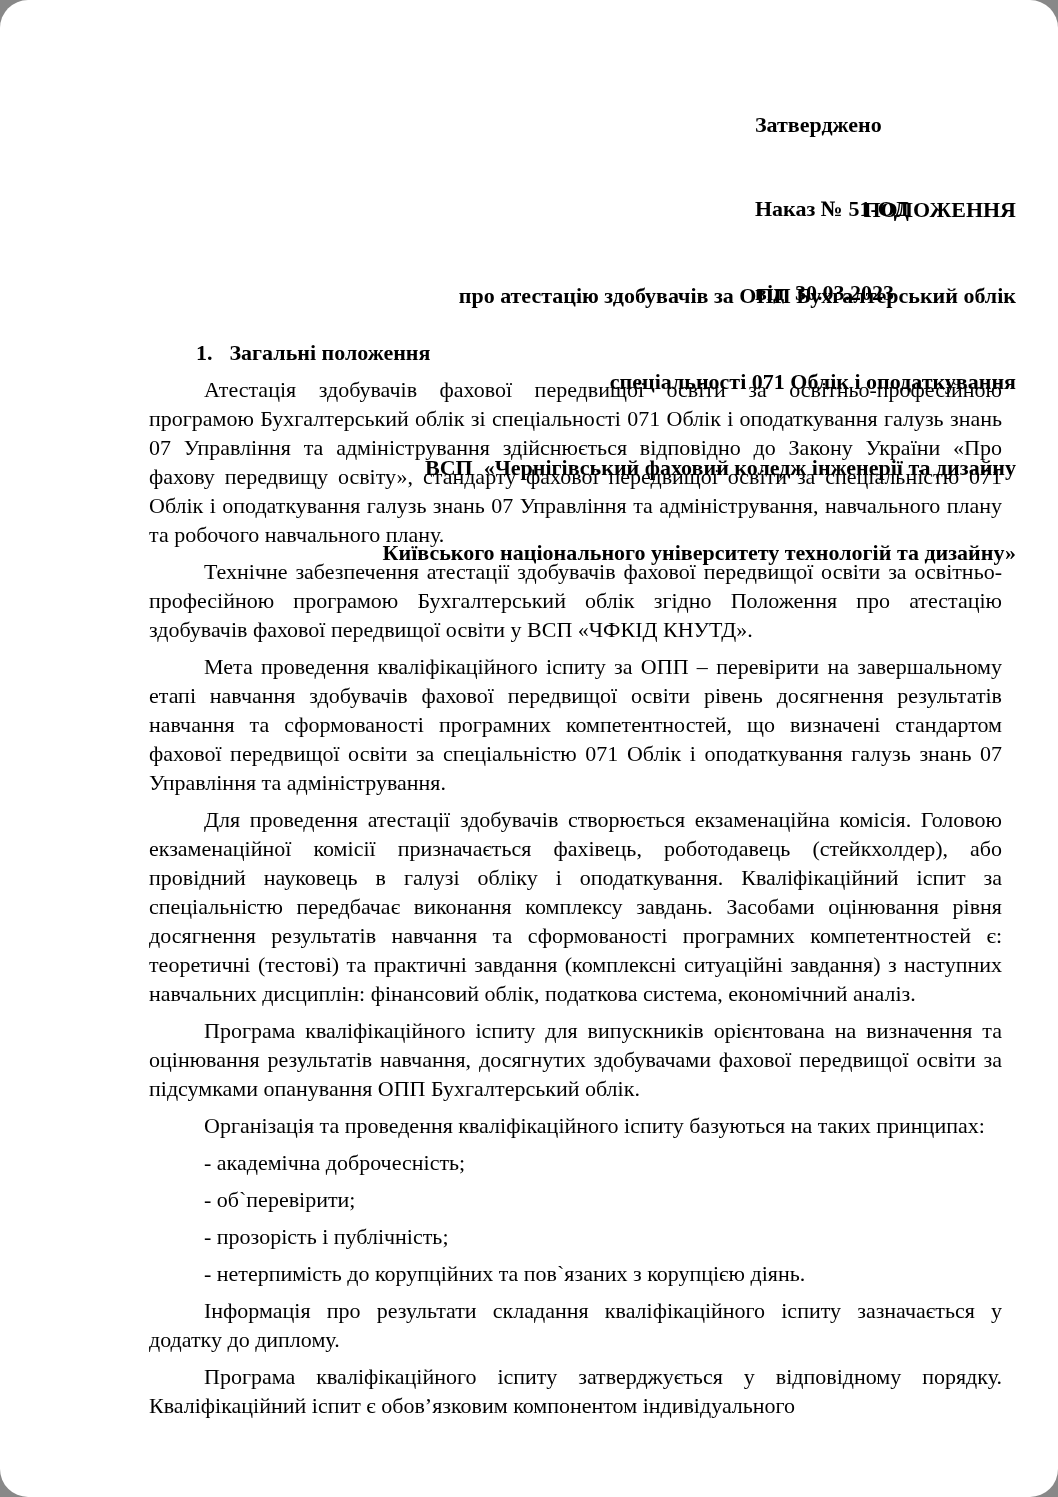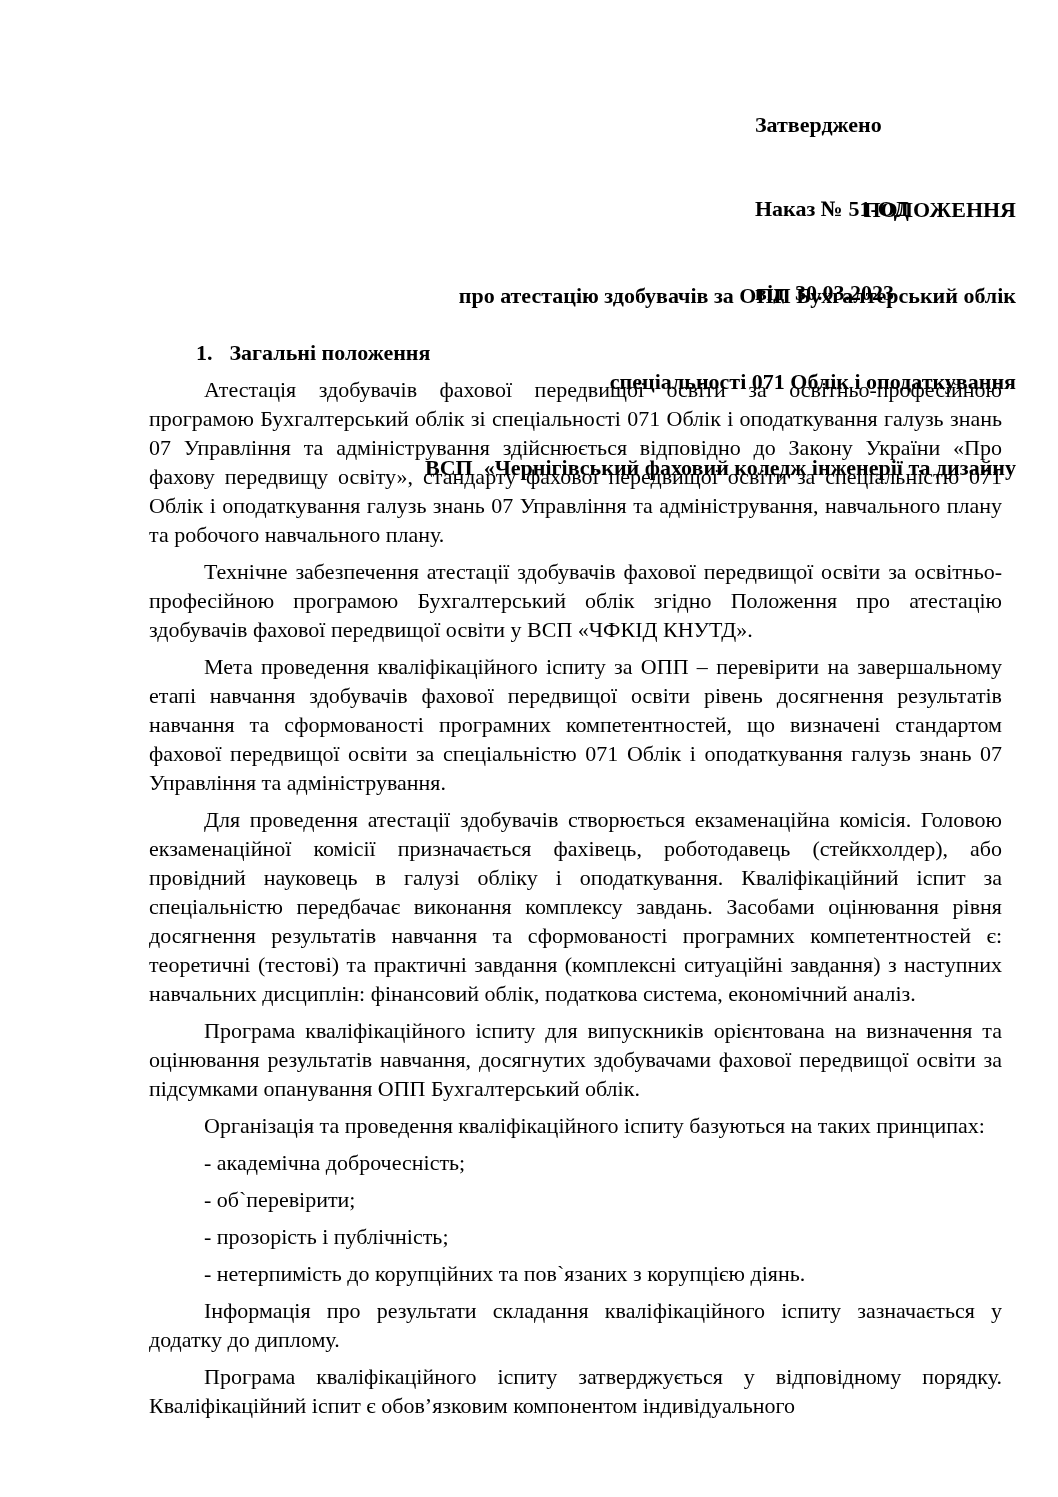--- a/index.html
+++ b/index.html
@@ -9,20 +9,21 @@
   }
   .page {
     position: relative;
     width: 1058px;
     height: 1497px;
     margin: 0 auto;
     background: #ffffff;
     color: #000000;
     font-family: "Liberation Serif", "DejaVu Serif", serif;
     overflow: hidden;
+    border-radius: 28px;
   }
   .approval-block {
     position: absolute;
     left: 755px;
     top: 55px;
     font-size: 22px;
     line-height: 28px;
     font-weight: bold;
     white-space: pre-wrap;
   }
@@ -71,20 +72,21 @@
     <div>Затверджено</div>
     <div>Наказ № 51-ОД</div>
     <div>від  30.03.2023</div>
   </div>
 
   <div class="title-block">
     <div>ПОЛОЖЕННЯ</div>
     <div>про атестацію здобувачів за ОПП Бухгалтерський облік</div>
     <div>спеціальності 071 Облік і оподаткування</div>
     <div>ВСП  «Чернігівський фаховий коледж інженерії та дизайну</div>
+    <div>Київського національного університету технологій та дизайну»</div>
   </div>
 
   <div class="body-block">
 
     <div class="section-heading">
       <span>1.</span><span class="section-title-text">Загальні положення</span>
     </div>
 
     <p>Атестація здобувачів фахової передвищої освіти за освітньо-професійною програмою Бухгалтерський облік зі спеціальності 071 Облік і оподаткування галузь знань 07 Управління та адміністрування здійснюється відповідно до Закону України «Про фахову передвищу освіту», стандарту фахової передвищої освіти за спеціальністю 071 Облік і оподаткування галузь знань 07 Управління та адміністрування, навчального плану та робочого навчального плану.</p>
     <p>Технічне забезпечення атестації здобувачів фахової передвищої освіти за освітньо-професійною програмою Бухгалтерський облік згідно Положення про атестацію здобувачів фахової передвищої освіти у ВСП «ЧФКІД КНУТД».</p>

